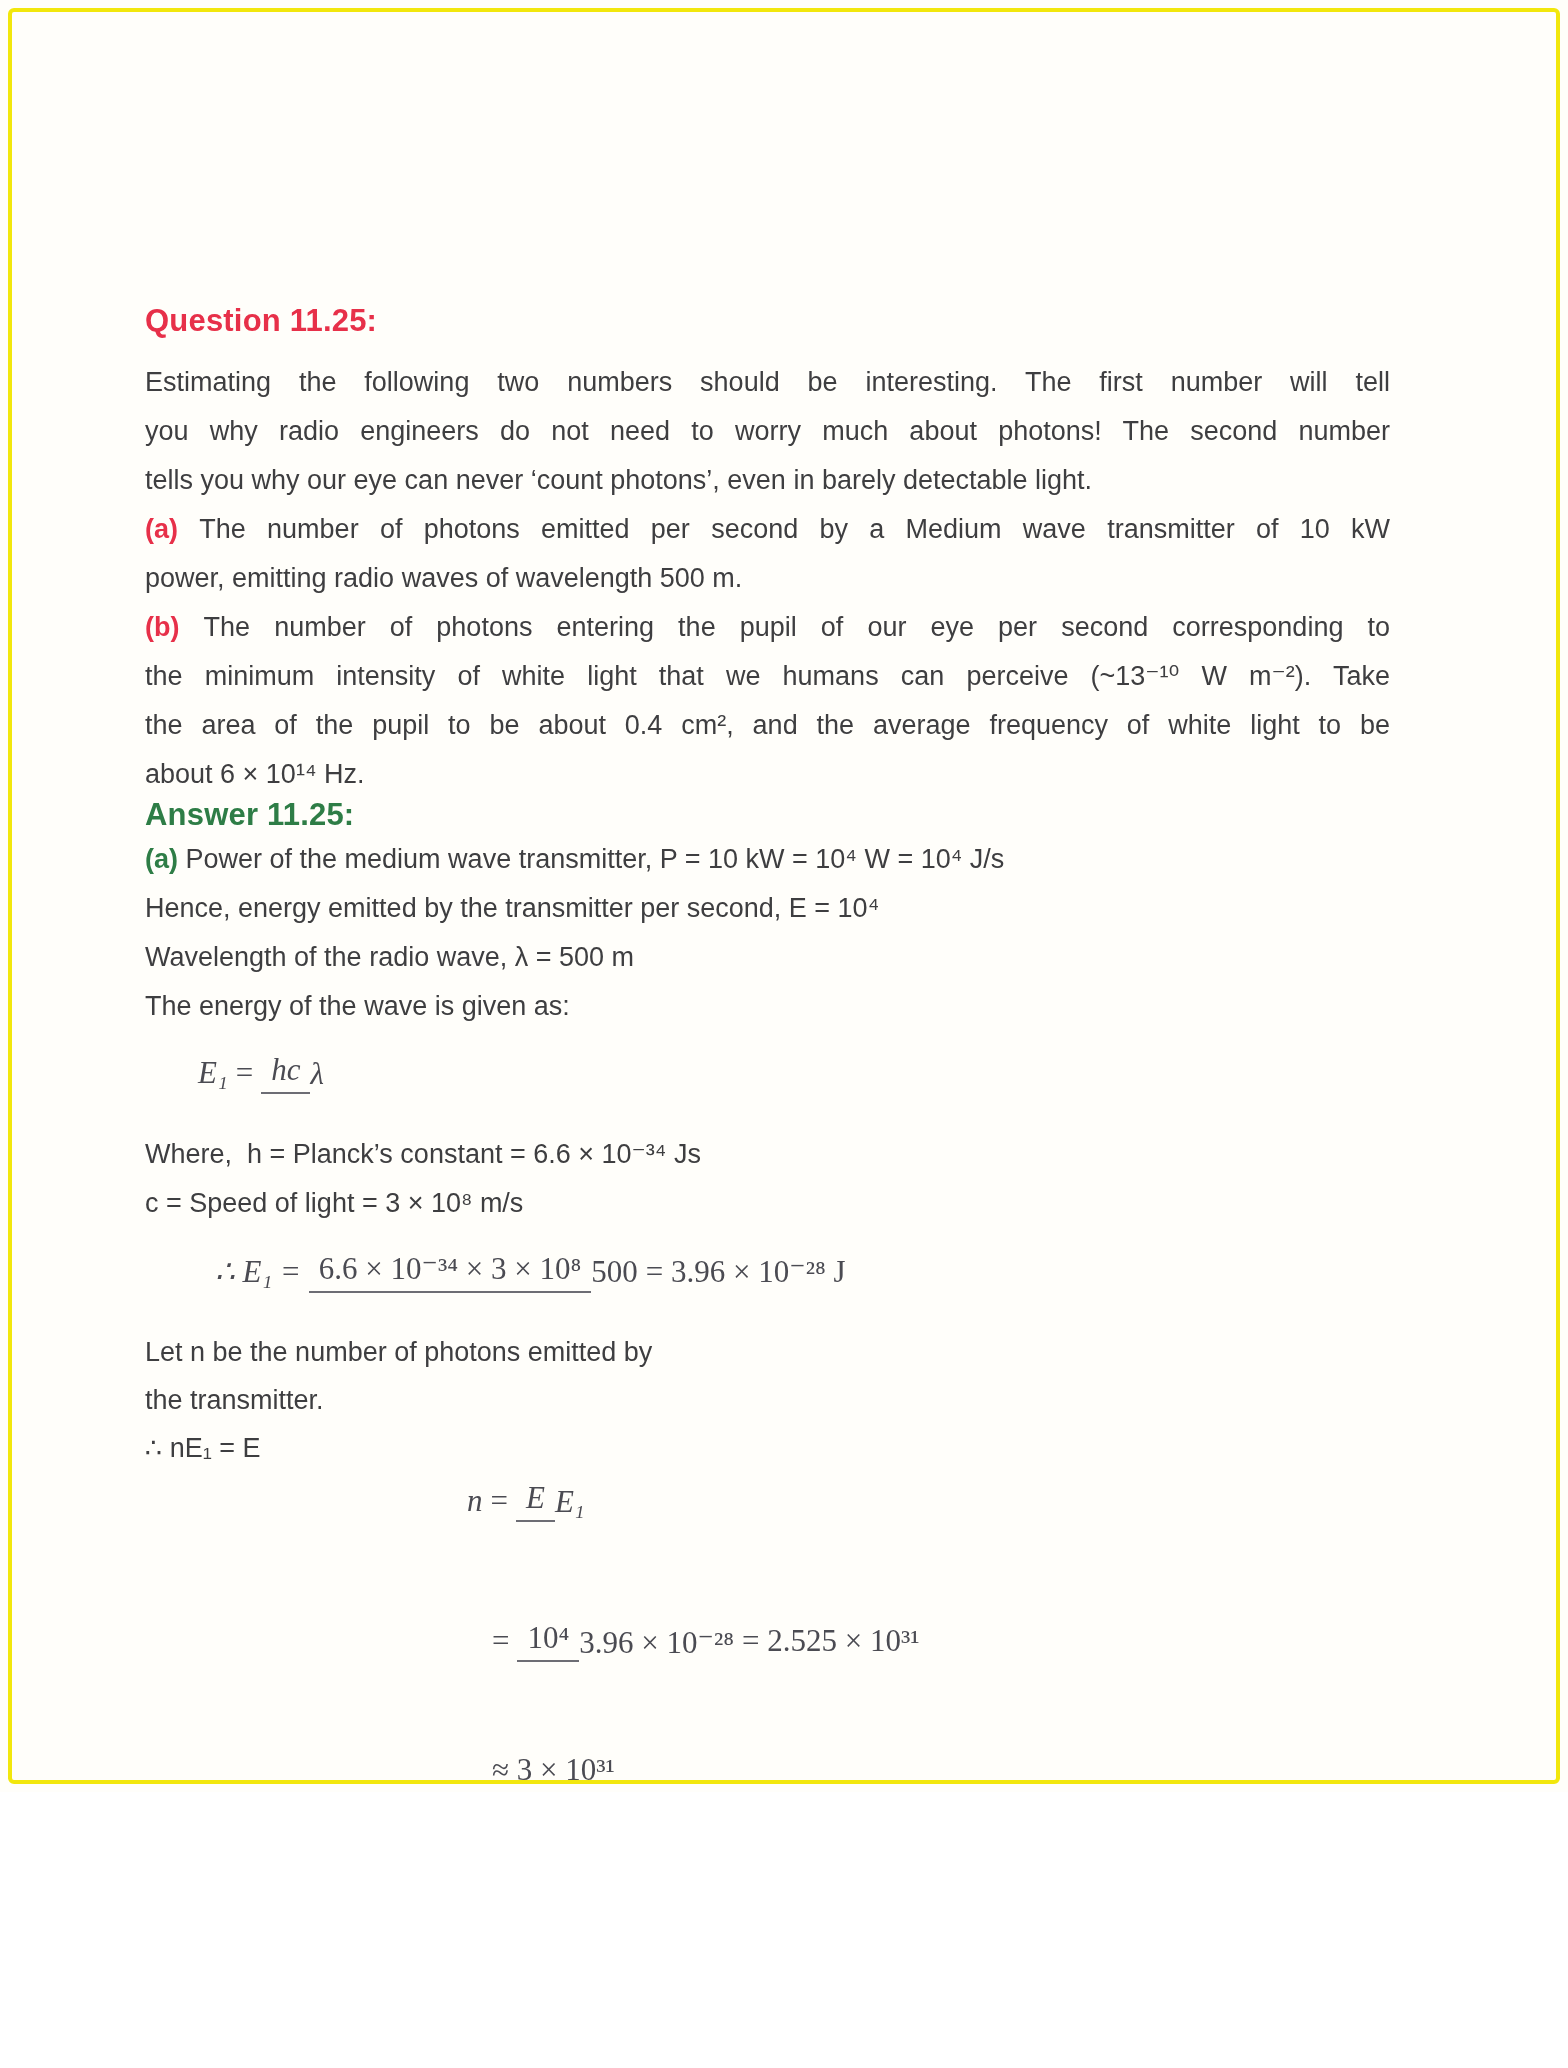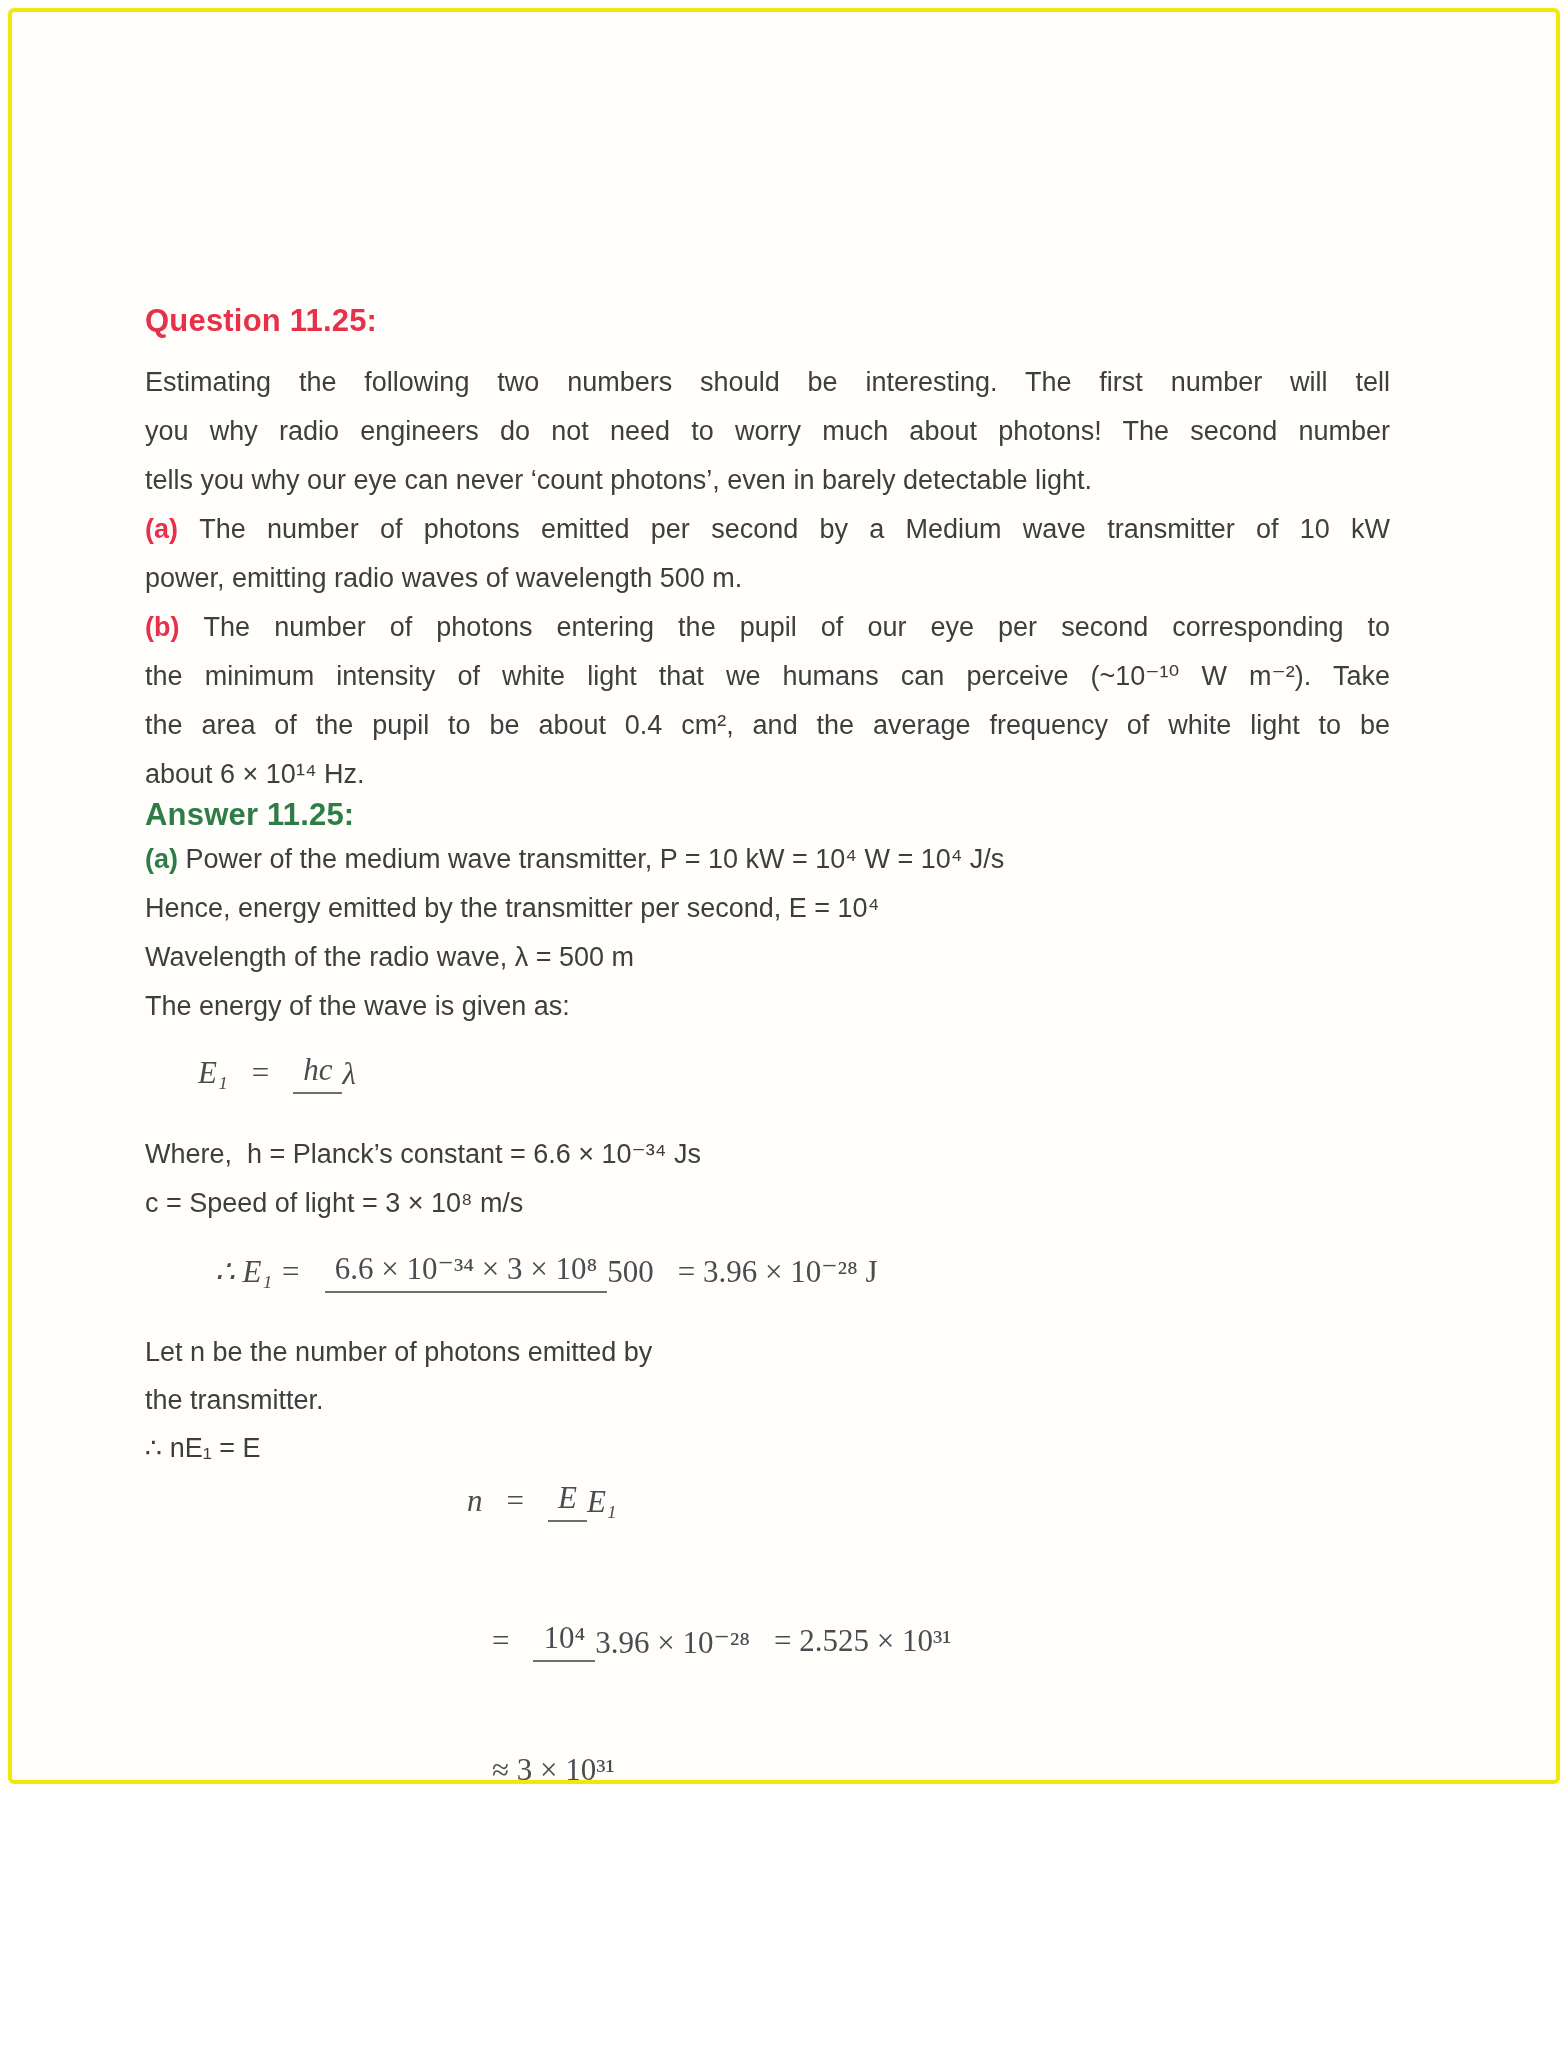--- a/index.html
+++ b/index.html
@@ -45,21 +45,21 @@
   .line.just{text-align:justify;text-align-last:justify;}
   .red{color:var(--question-red);}
   .green{color:var(--answer-green);}
   .bold{font-weight:bold;}
   
   .equation{
     position:absolute;
     font-family:"Liberation Serif","DejaVu Serif",serif;
     color:var(--equation-text);
     font-size:31px;
-    display:flex;align-items:center;gap:24px;
+    display:flex;align-items:center;gap:8px;
   }
   .evar{font-style:italic;}
   .frac{display:inline-flex;flex-direction:row;text-align:center;vertical-align:middle;}
   .frac .num{display:block;padding:0 10px 4px 10px;border-bottom:2px solid #6d6d74;}
   .frac .den{display:block;padding-top:4px;}
   #eq1{top:1052px;left:198px;}
   #eq2{top:1250px;left:215px;}
   #eq3{top:1480px;left:467px;}
   #eq4{top:1620px;left:492px;}
   #eq5{top:1752px;left:492px;}
@@ -86,21 +86,21 @@
 
   <div id="q-heading" class="block heading">Question 11.25:</div>
 
   <div id="q-lines" class="block para">
       <div class="line just"><span>Estimating the following two numbers should be interesting. The first number will tell</span></div>
       <div class="line just"><span>you why radio engineers do not need to worry much about photons! The second number</span></div>
       <div class="line"><span>tells you why our eye can never ‘count photons’, even in barely detectable light.</span></div>
       <div class="line just"><span class="red bold">(a) </span><span>The number of photons emitted per second by a Medium wave transmitter of 10 kW</span></div>
       <div class="line"><span>power, emitting radio waves of wavelength 500 m.</span></div>
       <div class="line just"><span class="red bold">(b) </span><span>The number of photons entering the pupil of our eye per second corresponding to</span></div>
-      <div class="line just"><span>the minimum intensity of white light that we humans can perceive (~10⁻¹⁰ W m⁻²). Take</span></div>
+      <div class="line just"><span>the minimum intensity of white light that we humans can perceive (~13⁻¹⁰ W m⁻²). Take</span></div>
       <div class="line just"><span>the area of the pupil to be about 0.4 cm², and the average frequency of white light to be</span></div>
       <div class="line"><span>about 6 × 10¹⁴ Hz.</span></div>
     </div>
 
   <div id="a-heading" class="block heading">Answer 11.25:</div>
 
   <div id="a-lines1" class="block para">
       <div class="line"><span class="green bold">(a) </span><span>Power of the medium wave transmitter, P = 10 kW = 10⁴ W = 10⁴ J/s</span></div>
       <div class="line"><span>Hence, energy emitted by the transmitter per second, E = 10⁴</span></div>
       <div class="line"><span>Wavelength of the radio wave, λ = 500 m</span></div>

